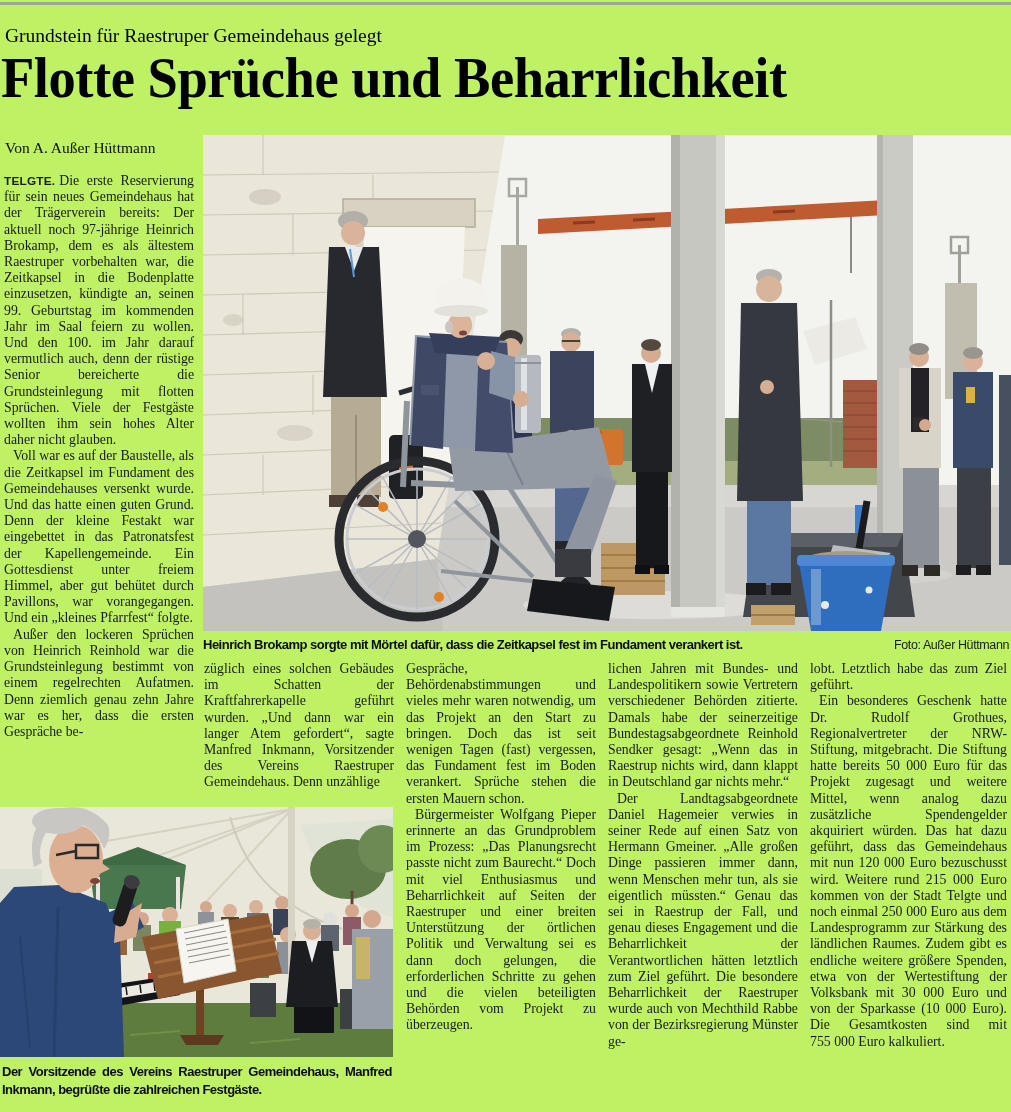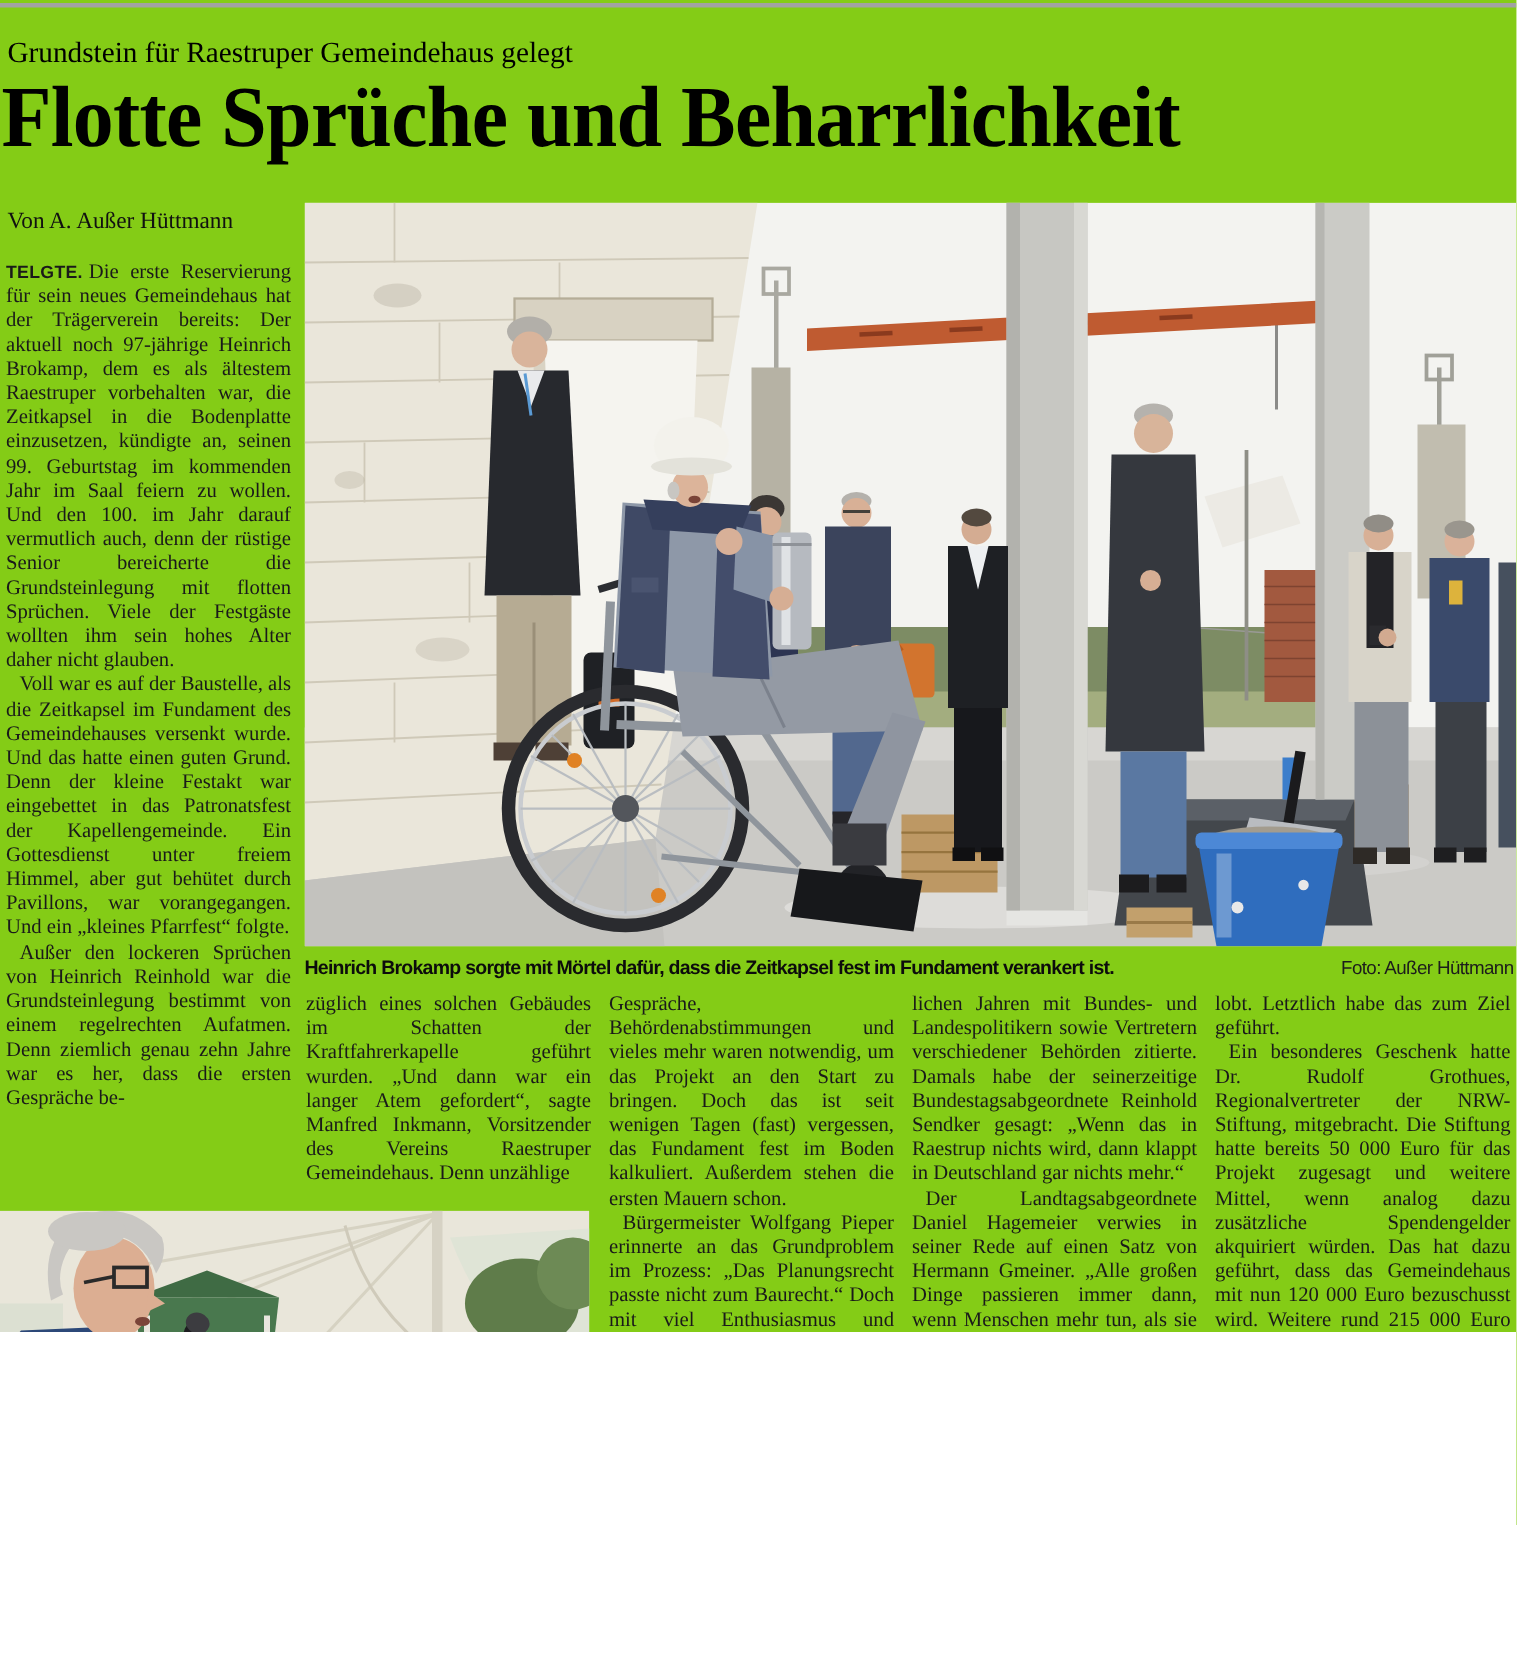--- a/index.html
+++ b/index.html
@@ -1,17 +1,17 @@
 <!DOCTYPE html>
 <html lang="de"><head>
 <meta charset="utf-8">
 <style>
   html,body { margin:0; padding:0; background:#ffffff; }
   .page {
-    position:relative; width:1011px; height:888px; background:#84cc16;
+    position:relative; width:1011px; height:1112px; background:#bef264;
     font-family:"Liberation Serif", serif; color:#161616; overflow:hidden;
   }
   .top-rule { position:absolute; top:2px; left:0; width:1011px; height:3px; background:#a2a2a2; }
   .kicker {
     position:absolute; left:5px; top:25px; font-size:19.5px; color:#000;
     letter-spacing:0px; white-space:nowrap;
   }
   .headline {
     position:absolute; left:1px; top:46px; margin:0; font-size:58px; font-weight:700;
     color:#000; letter-spacing:-0.5px; white-space:nowrap;
@@ -319,21 +319,21 @@
 
   <div class="caption-row">
     <span class="cap">Heinrich Brokamp sorgte mit Mörtel dafür, dass die Zeitkapsel fest im Fundament verankert ist.</span>
     <span class="credit">Foto: Außer Hüttmann</span>
   </div>
 
   <div class="bodycol col2">
     <p>züglich eines solchen Gebäudes im Schatten der Kraftfahrerkapelle geführt wurden. „Und dann war ein langer Atem gefordert“, sagte Manfred Inkmann, Vorsitzender des Vereins Raestruper Gemeindehaus. Denn unzählige</p>
   </div>
   <div class="bodycol col3">
-    <p>Gespräche, Behördenabstimmungen und vieles mehr waren notwendig, um das Projekt an den Start zu bringen. Doch das ist seit wenigen Tagen (fast) vergessen, das Fundament fest im Boden kalkuliert. Außerdem stehen die ersten Mauern schon.</p>
+    <p>Gespräche, Behördenabstimmungen und vieles mehr waren notwendig, um das Projekt an den Start zu bringen. Doch das ist seit wenigen Tagen (fast) vergessen, das Fundament fest im Boden verankert. Sprüche stehen die ersten Mauern schon.</p>
     <p class="ind">Bürgermeister Wolfgang Pieper erinnerte an das Grundproblem im Prozess: „Das Planungsrecht passte nicht zum Baurecht.“ Doch mit viel Enthusiasmus und Beharrlichkeit auf Seiten der Raestruper und einer breiten Unterstützung der örtlichen Politik und Verwaltung sei es dann doch gelungen, die erforderlichen Schritte zu gehen und die vielen beteiligten Behörden vom Projekt zu überzeugen.</p>
   </div>
   <div class="bodycol col4">
     <p>lichen Jahren mit Bundes- und Landespolitikern sowie Vertretern verschiedener Behörden zitierte. Damals habe der seinerzeitige Bundestagsabgeordnete Reinhold Sendker gesagt: „Wenn das in Raestrup nichts wird, dann klappt in Deutschland gar nichts mehr.“</p>
     <p class="ind">Der Landtagsabgeordnete Daniel Hagemeier verwies in seiner Rede auf einen Satz von Hermann Gmeiner. „Alle großen Dinge passieren immer dann, wenn Menschen mehr tun, als sie eigentlich müssten.“ Genau das sei in Raestrup der Fall, und genau dieses Engagement und die Beharrlichkeit der Verantwortlichen hätten letztlich zum Ziel geführt. Die besondere Beharrlichkeit der Raestruper wurde auch von Mechthild Rabbe von der Bezirksregierung Münster ge-</p>
   </div>
   <div class="bodycol col5">
     <p>lobt. Letztlich habe das zum Ziel geführt.</p>
     <p class="ind">Ein besonderes Geschenk hatte Dr. Rudolf Grothues, Regionalvertreter der NRW-Stiftung, mitgebracht. Die Stiftung hatte bereits 50&nbsp;000 Euro für das Projekt zugesagt und weitere Mittel, wenn analog dazu zusätzliche Spendengelder akquiriert würden. Das hat dazu geführt, dass das Gemeindehaus mit nun 120&nbsp;000 Euro bezuschusst wird. Weitere rund 215&nbsp;000 Euro kommen von der Stadt Telgte und noch einmal 250&nbsp;000 Euro aus dem Landesprogramm zur Stärkung des ländlichen Raumes. Zudem gibt es endliche weitere größere Spenden, etwa von der Wertestiftung der Volksbank mit 30&nbsp;000 Euro und von der Sparkasse (10&nbsp;000 Euro). Die Gesamtkosten sind mit 755&nbsp;000 Euro kalkuliert.</p>
   </div>

